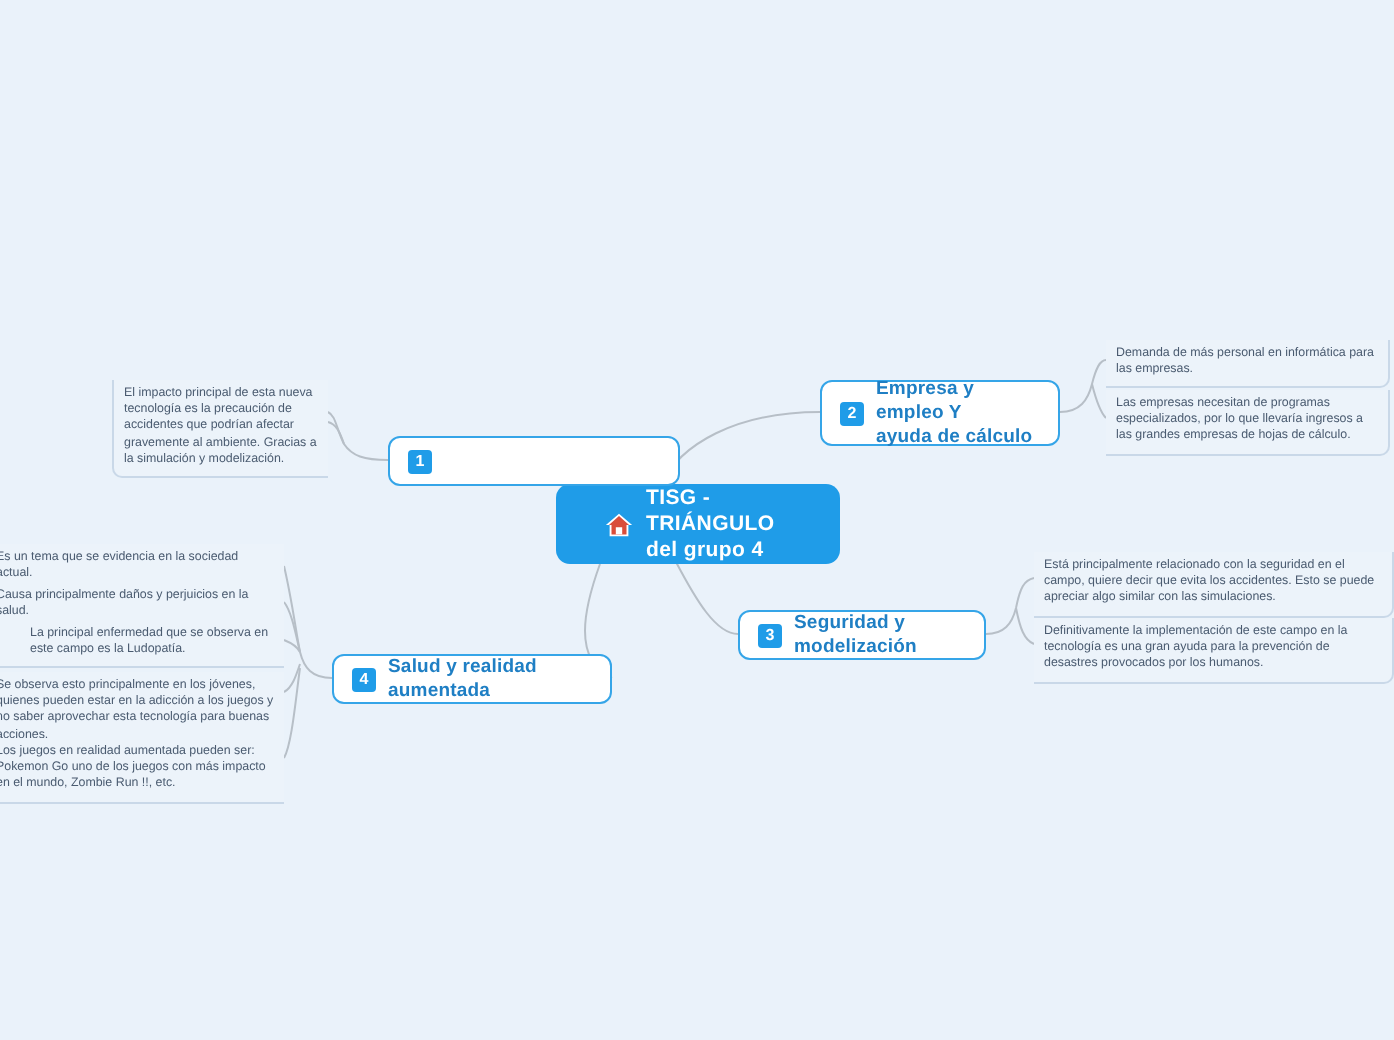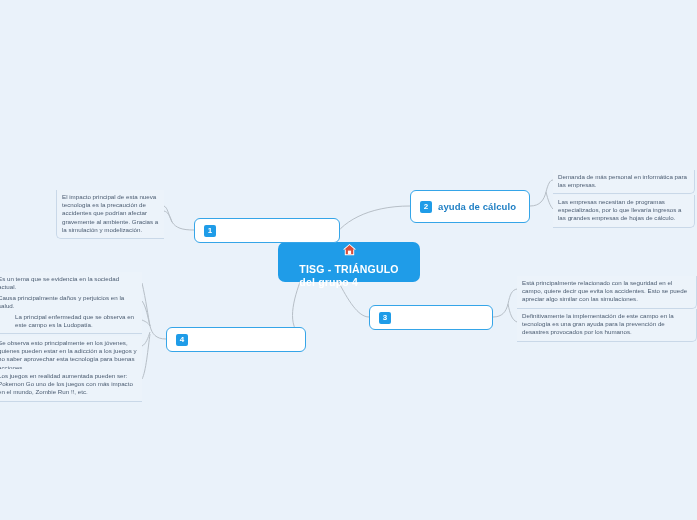--- a/index.html
+++ b/index.html
@@ -35,23 +35,22 @@
     position: absolute;
     left: 278px;
     top: 242px;
     width: 142px;
     height: 40px;
     background: #1f9ce8;
     border-radius: 7px;
     box-sizing: border-box;
     display: flex;
     align-items: center;
-    padding: 0 8px;
+    padding: 0 24px;
     gap: 6px;
-    flex-direction: column;
   }
   .root-label {
     color: #ffffff;
     font-size: 10.5px;
     font-weight: bold;
     line-height: 13px;
     letter-spacing: .2px;
   }
   .home-icon {
     width: 15px;
@@ -178,30 +177,33 @@
     </span>
   </div>
 
   <div class="branch" id="branch-1">
     <span class="branch-num">1</span>
   </div>
 
   <div class="branch" id="branch-2">
     <span class="branch-num">2</span>
     <span>
+      <span class="branch-label" style="display:block">Empresa y empleo Y</span>
       <span class="branch-label" style="display:block">ayuda de cálculo</span>
     </span>
   </div>
 
   <div class="branch" id="branch-3">
     <span class="branch-num">3</span>
+    <span class="branch-label">Seguridad y modelización</span>
   </div>
 
   <div class="branch" id="branch-4">
     <span class="branch-num">4</span>
+    <span class="branch-label">Salud y realidad aumentada</span>
   </div>
 
   <div class="note bl" id="note-1-1">El impacto principal de esta nueva tecnología es la precaución de accidentes que podrían afectar gravemente al ambiente. Gracias a la simulación y modelización.</div>
 
   <div class="note br" id="note-2-1">Demanda de más personal en informática para las empresas.</div>
   <div class="note br" id="note-2-2">Las empresas necesitan de programas especializados, por lo que llevaría ingresos a las grandes empresas de hojas de cálculo.</div>
 
   <div class="note br" id="note-3-1">Está principalmente relacionado con la seguridad en el campo, quiere decir que evita los accidentes. Esto se puede apreciar algo similar con las simulaciones.</div>
   <div class="note br" id="note-3-2">Definitivamente la implementación de este campo en la tecnología es una gran ayuda para la prevención de desastres provocados por los humanos.</div>
 

